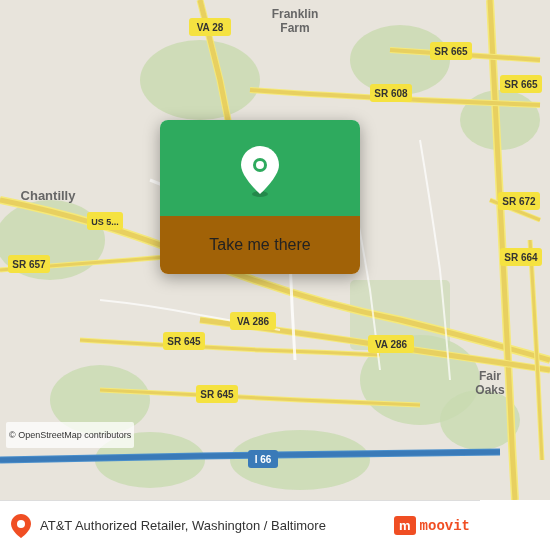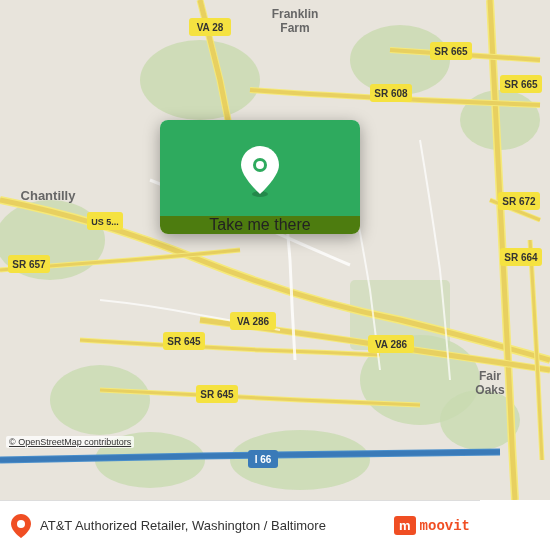--- a/index.html
+++ b/index.html
@@ -47,22 +47,22 @@
       background: #2eaa5e;
       width: 100%;
       display: flex;
       justify-content: center;
       align-items: center;
       padding: 22px 0 18px 0;
     }
 
     #popup-button {
       width: 100%;
-      padding: 0 0;
-      background: #4d7c0f;
+      padding: 20px 0;
+      background: #a16207;
       border: none;
       font-size: 16px;
       font-weight: 500;
       color: #222;
       cursor: pointer;
       text-align: center;
     }
 
     
     #footer {
@@ -105,24 +105,23 @@
     }
 
     
     #osm-attribution {
       position: absolute;
       bottom: 52px;
       left: 6px;
       font-size: 9px;
       color: #333;
       background: rgba(255,255,255,0.75);
-      padding: 1px 3px;
+      padding: 8px 3px;
       border-radius: 2px;
       z-index: 5;
-      text-decoration: underline;
     }
   </style>
 </head>
 <body>
 
 <div id="map-container">
   <svg id="map-svg" viewBox="0 0 550 500" xmlns="http://www.w3.org/2000/svg">
 
     <rect width="550" height="500" fill="#e8e4dc"></rect>
 

